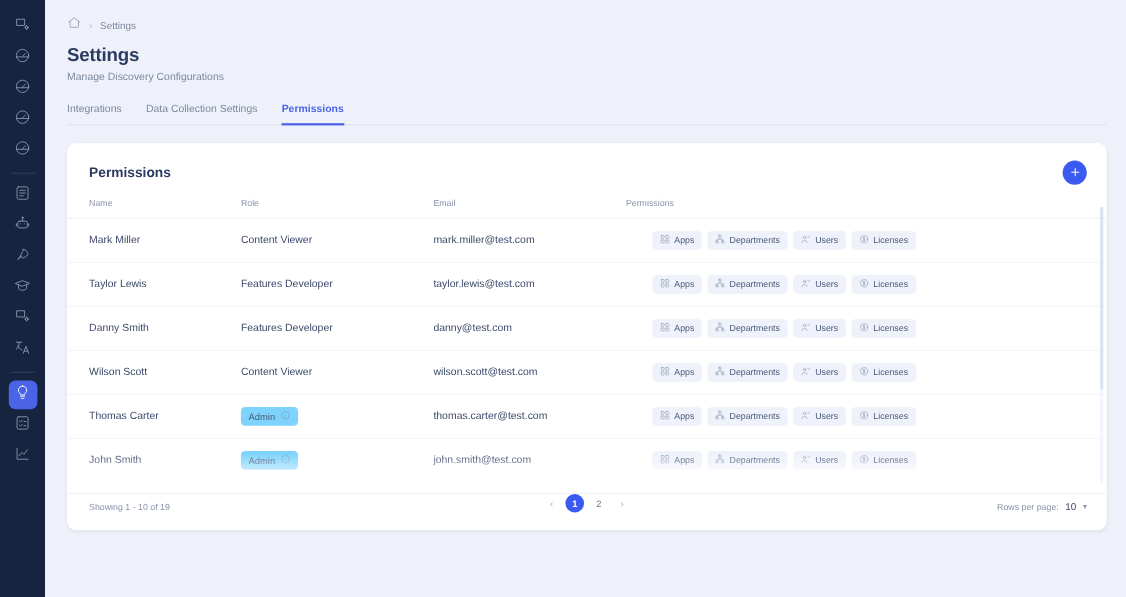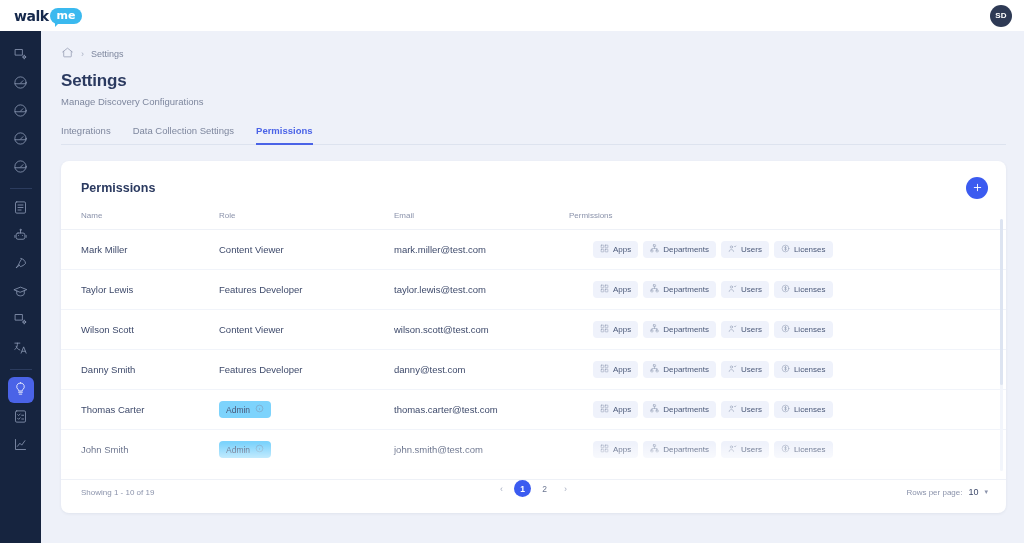--- a/index.html
+++ b/index.html
@@ -180,27 +180,20 @@
   .rows-per { margin-left: auto; display: flex; align-items: center; gap: 6px; }
   .rows-label { font-size: 8px; color: #8b93ab; }
   .rows-val { font-size: 9px; color: #3e4a6b; }
   .rows-caret { color: #8b93ab; font-size: 7px; }
 </style>
 </head>
 <body>
 
 <div class="app">
 
-  <div class="topbar">
-    <div class="logo">
-      <span class="logo-walk">walk</span>
-      <span class="logo-me">me</span>
-    </div>
-    <div class="avatar">SD</div>
-  </div>
 
   <div class="body-wrap">
 
     <div class="sidebar">
 
       <div class="nav-item">
         <span><svg viewBox="0 0 24 24">
           <path d="M4 4h11v9H4z"></path>
               <circle cx="18" cy="16" r="2"></circle>
               <path d="M18 13v1M18 18v1M15.5 16h1M19.5 16h1"></path>
@@ -425,23 +418,23 @@
                         <span><svg viewBox="0 0 24 24">
                             <circle cx="12" cy="12" r="9"></circle>
                             <path d="M14.5 9.5c-.5-1-1.5-1.5-2.5-1.5-1.4 0-2.5.7-2.5 2s1.1 1.8 2.5 2 2.5.7 2.5 2-1.1 2-2.5 2c-1 0-2-.5-2.5-1.5M12 6.5v11"></path>
                           </svg></span>
                         <span>Licenses</span>
                       </span>
                     </div>
                   </td>
                 </tr>
                 <tr>
-                  <td class="c-name">Wilson Scott</td>
-                  <td class="c-role">Content Viewer</td>
-                  <td class="c-mail">wilson.scott@test.com</td>
+                  <td class="c-name">Danny Smith</td>
+                  <td class="c-role">Features Developer</td>
+                  <td class="c-mail">danny@test.com</td>
                   <td class="c-perm">
                     <div class="perm-list">
                       <span class="perm-badge">
                         <span><svg viewBox="0 0 24 24">
                             <rect x="3" y="3" width="7" height="7" rx="1"></rect>
                             <rect x="14" y="3" width="7" height="7" rx="1"></rect>
                             <rect x="3" y="14" width="7" height="7" rx="1"></rect>
                             <rect x="14" y="14" width="7" height="7" rx="1"></rect>
                           </svg></span>
                         <span>Apps</span>
@@ -467,23 +460,23 @@
                         <span><svg viewBox="0 0 24 24">
                             <circle cx="12" cy="12" r="9"></circle>
                             <path d="M14.5 9.5c-.5-1-1.5-1.5-2.5-1.5-1.4 0-2.5.7-2.5 2s1.1 1.8 2.5 2 2.5.7 2.5 2-1.1 2-2.5 2c-1 0-2-.5-2.5-1.5M12 6.5v11"></path>
                           </svg></span>
                         <span>Licenses</span>
                       </span>
                     </div>
                   </td>
                 </tr>
                 <tr>
-                  <td class="c-name">Danny Smith</td>
-                  <td class="c-role">Features Developer</td>
-                  <td class="c-mail">danny@test.com</td>
+                  <td class="c-name">Wilson Scott</td>
+                  <td class="c-role">Content Viewer</td>
+                  <td class="c-mail">wilson.scott@test.com</td>
                   <td class="c-perm">
                     <div class="perm-list">
                       <span class="perm-badge">
                         <span><svg viewBox="0 0 24 24">
                             <rect x="3" y="3" width="7" height="7" rx="1"></rect>
                             <rect x="14" y="3" width="7" height="7" rx="1"></rect>
                             <rect x="3" y="14" width="7" height="7" rx="1"></rect>
                             <rect x="14" y="14" width="7" height="7" rx="1"></rect>
                           </svg></span>
                         <span>Apps</span>

